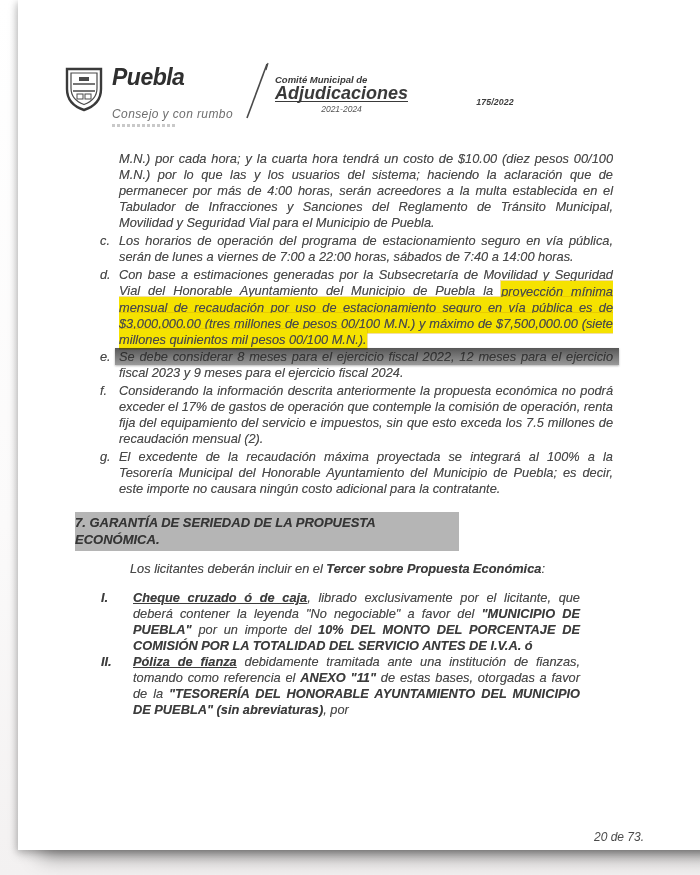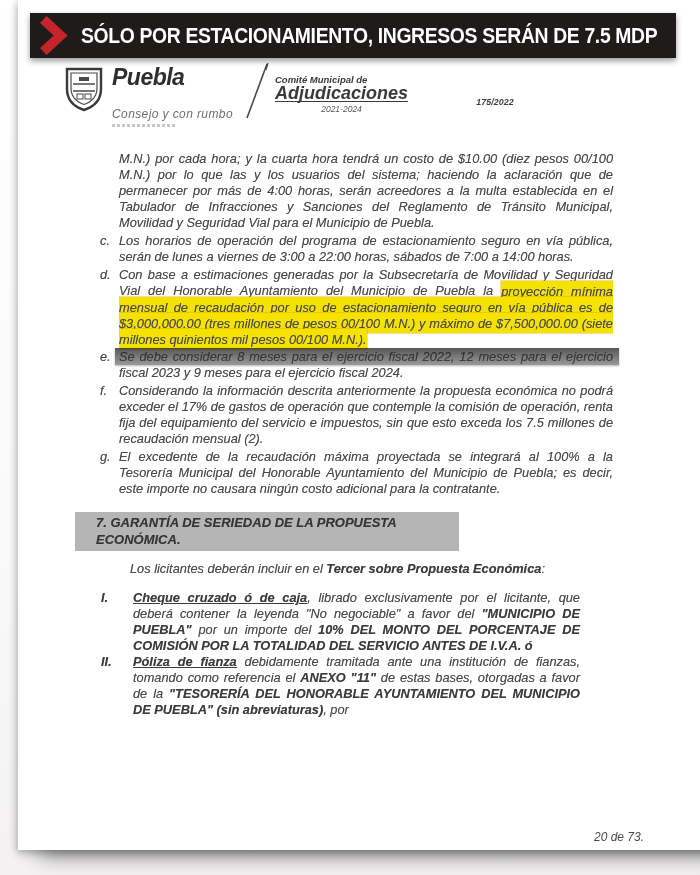--- a/index.html
+++ b/index.html
@@ -56,21 +56,21 @@
   .item .marker{flex:0 0 19px;}
   .item .content{width:494px;text-align:justify;position:relative;}
   .b{font-weight:bold;color:#3c3c3c;}
   .u{text-decoration:underline;}
   .hl{background:var(--highlight-yellow);padding:2.5px 0;box-shadow:0 0 0 1px rgba(214,160,0,.35);}
   .darkband{position:absolute;left:-4px;top:-1px;width:504px;height:17px;pointer-events:none;
     background:linear-gradient(180deg,rgba(22,22,22,.72),rgba(70,70,70,.55));
     box-shadow:0 1px 2px rgba(0,0,0,.3);}
 
   .section-title{margin:15px 0 0 -25px;width:384px;background:var(--title-gray);
-    font-size:13px;font-weight:bold;color:#353535;line-height:17px;padding:2px 6px 3px 21px;
+    font-size:13px;font-weight:bold;color:#353535;line-height:17px;padding:2px 6px 3px 0;
     text-align:left;}
 
   .lead{margin:10px 0 0 30px;width:470px;}
 
   .roman{display:flex;margin-top:13px;}
   .roman .marker{flex:0 0 33px;padding-left:1px;font-weight:bold;color:#3c3c3c;}
   .roman .content{width:447px;text-align:justify;}
   .roman + .roman{margin-top:0;}
 
   .page-number{position:absolute;right:72px;top:830px;font-size:12px;color:#4a4a4a;}
@@ -112,21 +112,21 @@
     <div class="doc-header">
       <div>175/2022</div>
     </div>
 
     <div class="doc-body">
 
       <div class="para">M.N.) por cada hora; y la cuarta hora tendrá un costo de $10.00 (diez pesos 00/100 M.N.) por lo que las y los usuarios del sistema; haciendo la aclaración que de permanecer por más de 4:00 horas, serán acreedores a la multa establecida en el Tabulador de Infracciones y Sanciones del Reglamento de Tránsito Municipal, Movilidad y Seguridad Vial para el Municipio de Puebla.</div>
 
       <div class="item">
         <div class="marker">c.</div>
-        <div class="content"><span>Los horarios de operación del programa de estacionamiento seguro en vía pública, serán de lunes a viernes de 3:00 a 22:00 horas, sábados de 7:00 a 14:00 horas.</span></div>
+        <div class="content"><span>Los horarios de operación del programa de estacionamiento seguro en vía pública, serán de lunes a viernes de 7:00 a 22:00 horas, sábados de 7:40 a 14:00 horas.</span></div>
       </div>
 
       <div class="item">
         <div class="marker">d.</div>
         <div class="content"><span>Con base a estimaciones generadas por la Subsecretaría de Movilidad y Seguridad Vial del Honorable Ayuntamiento del Municipio de Puebla la </span><span class="hl">proyección mínima mensual de recaudación por uso de estacionamiento seguro en vía pública es de $3,000,000.00 (tres millones de pesos 00/100 M.N.) y máximo de $7,500,000.00 (siete millones quinientos mil pesos 00/100 M.N.).</span></div>
       </div>
 
       <div class="item">
         <div class="marker">e.</div>
         <div class="content">
@@ -158,20 +158,14 @@
         <div class="marker">II.</div>
         <div class="content"><span class="b u">Póliza de fianza</span><span> debidamente tramitada ante una institución de fianzas, tomando como referencia el </span><span class="b">ANEXO "11"</span><span> de estas bases, otorgadas a favor de la </span><span class="b">"TESORERÍA DEL HONORABLE AYUNTAMIENTO DEL MUNICIPIO DE PUEBLA" (sin abreviaturas)</span><span>, por</span></div>
       </div>
 
     </div>
 
     <div class="page-number">20 de 73.</div>
 
   </div>
 
-  <div class="banner">
-    <svg class="chevron" viewBox="0 0 34 45">
-      <polyline points="7,4 27,22.5 7,41" fill="none" stroke="var(--accent-red)" stroke-width="11"></polyline>
-    </svg>
-    <h1>SÓLO POR ESTACIONAMIENTO, INGRESOS SERÁN DE 7.5 MDP</h1>
-  </div>
 
 </div>
 
 </body></html>

